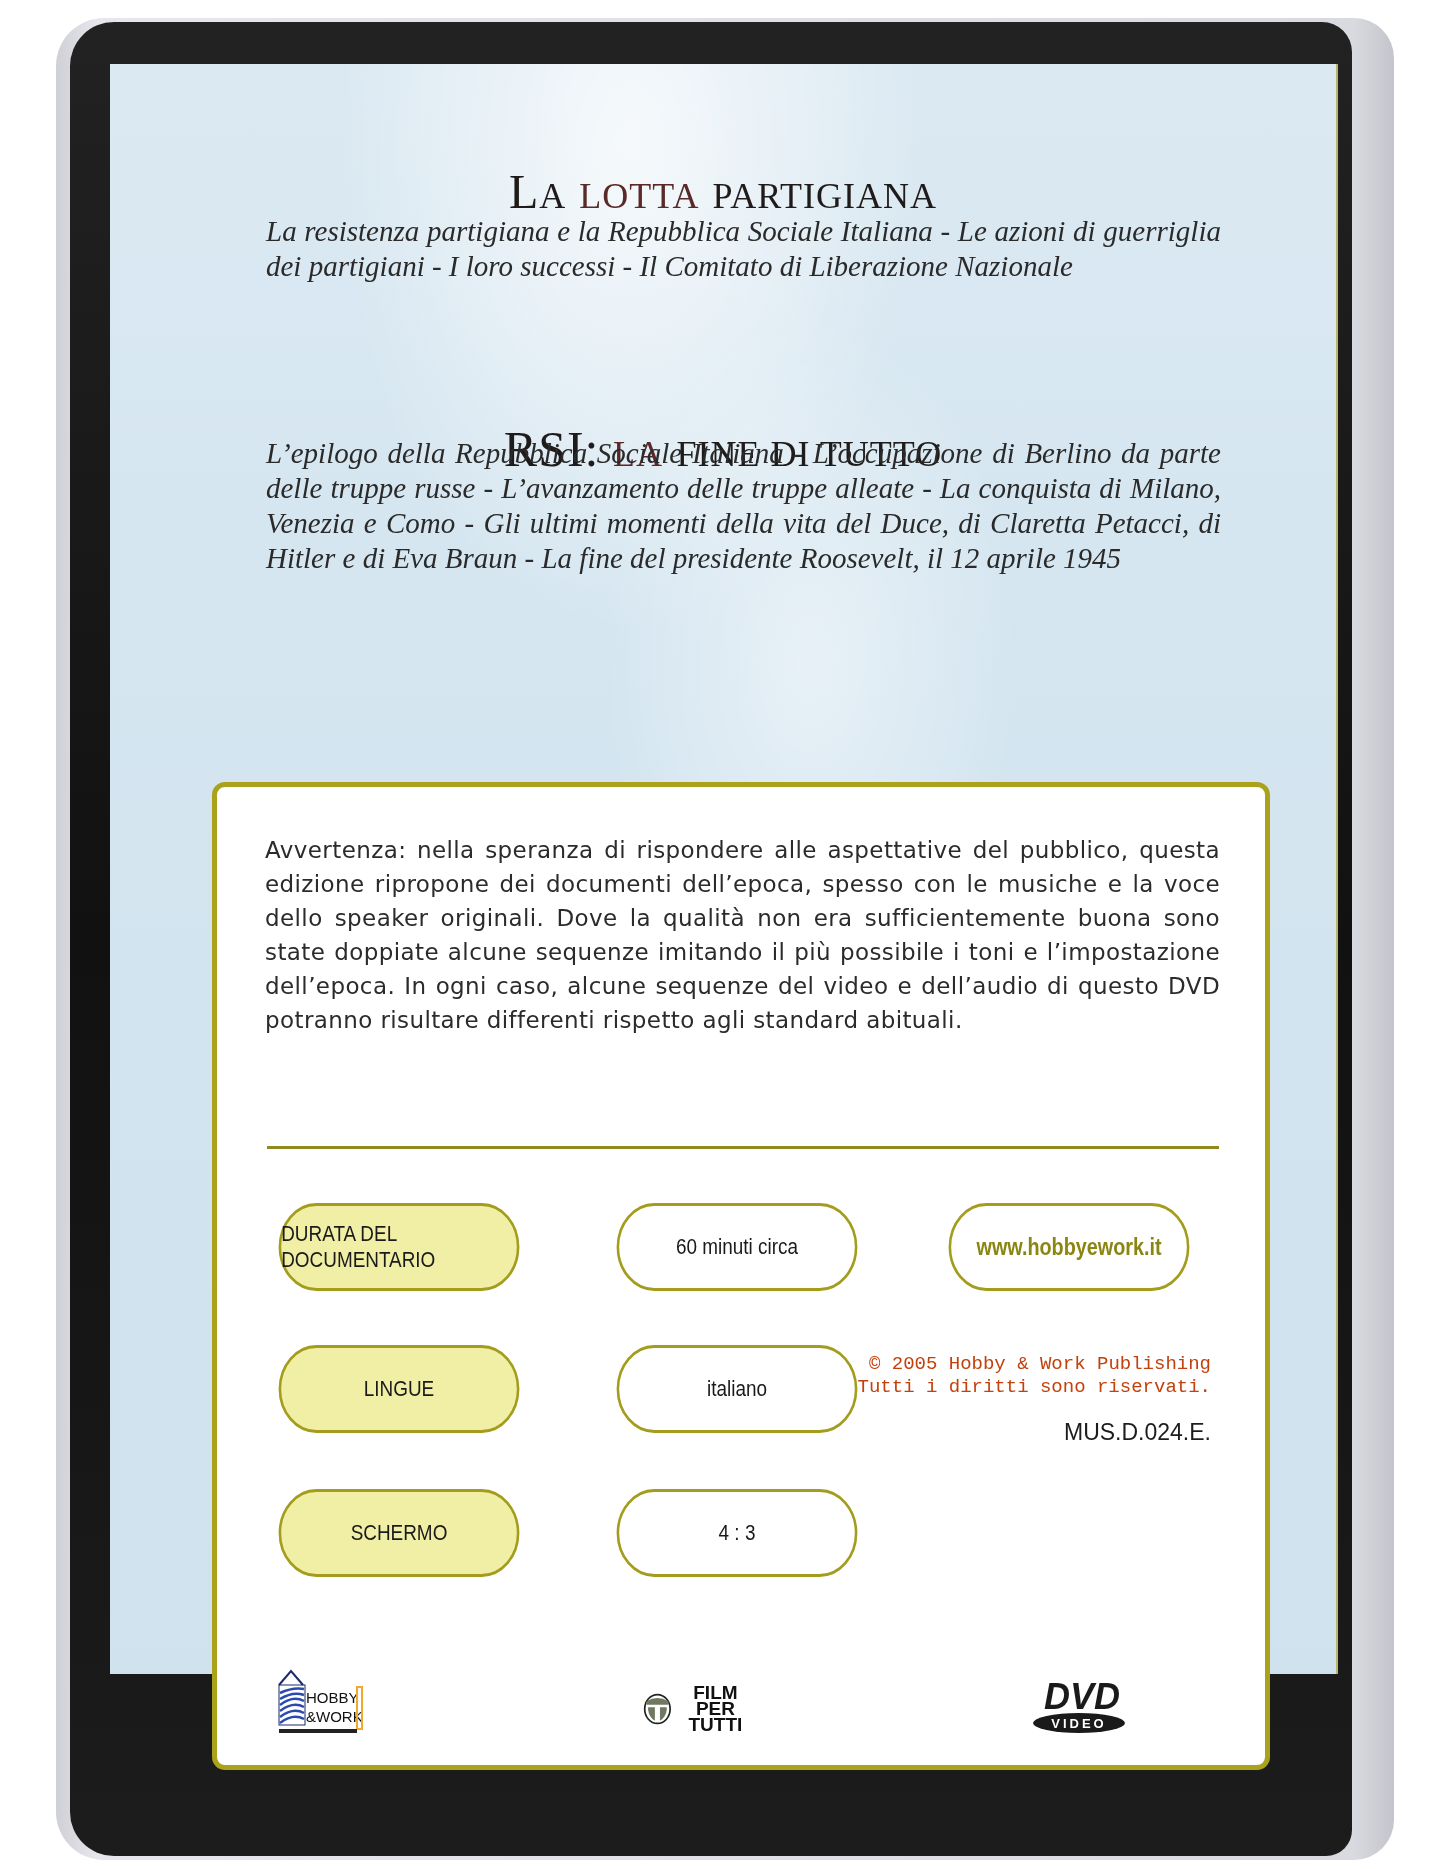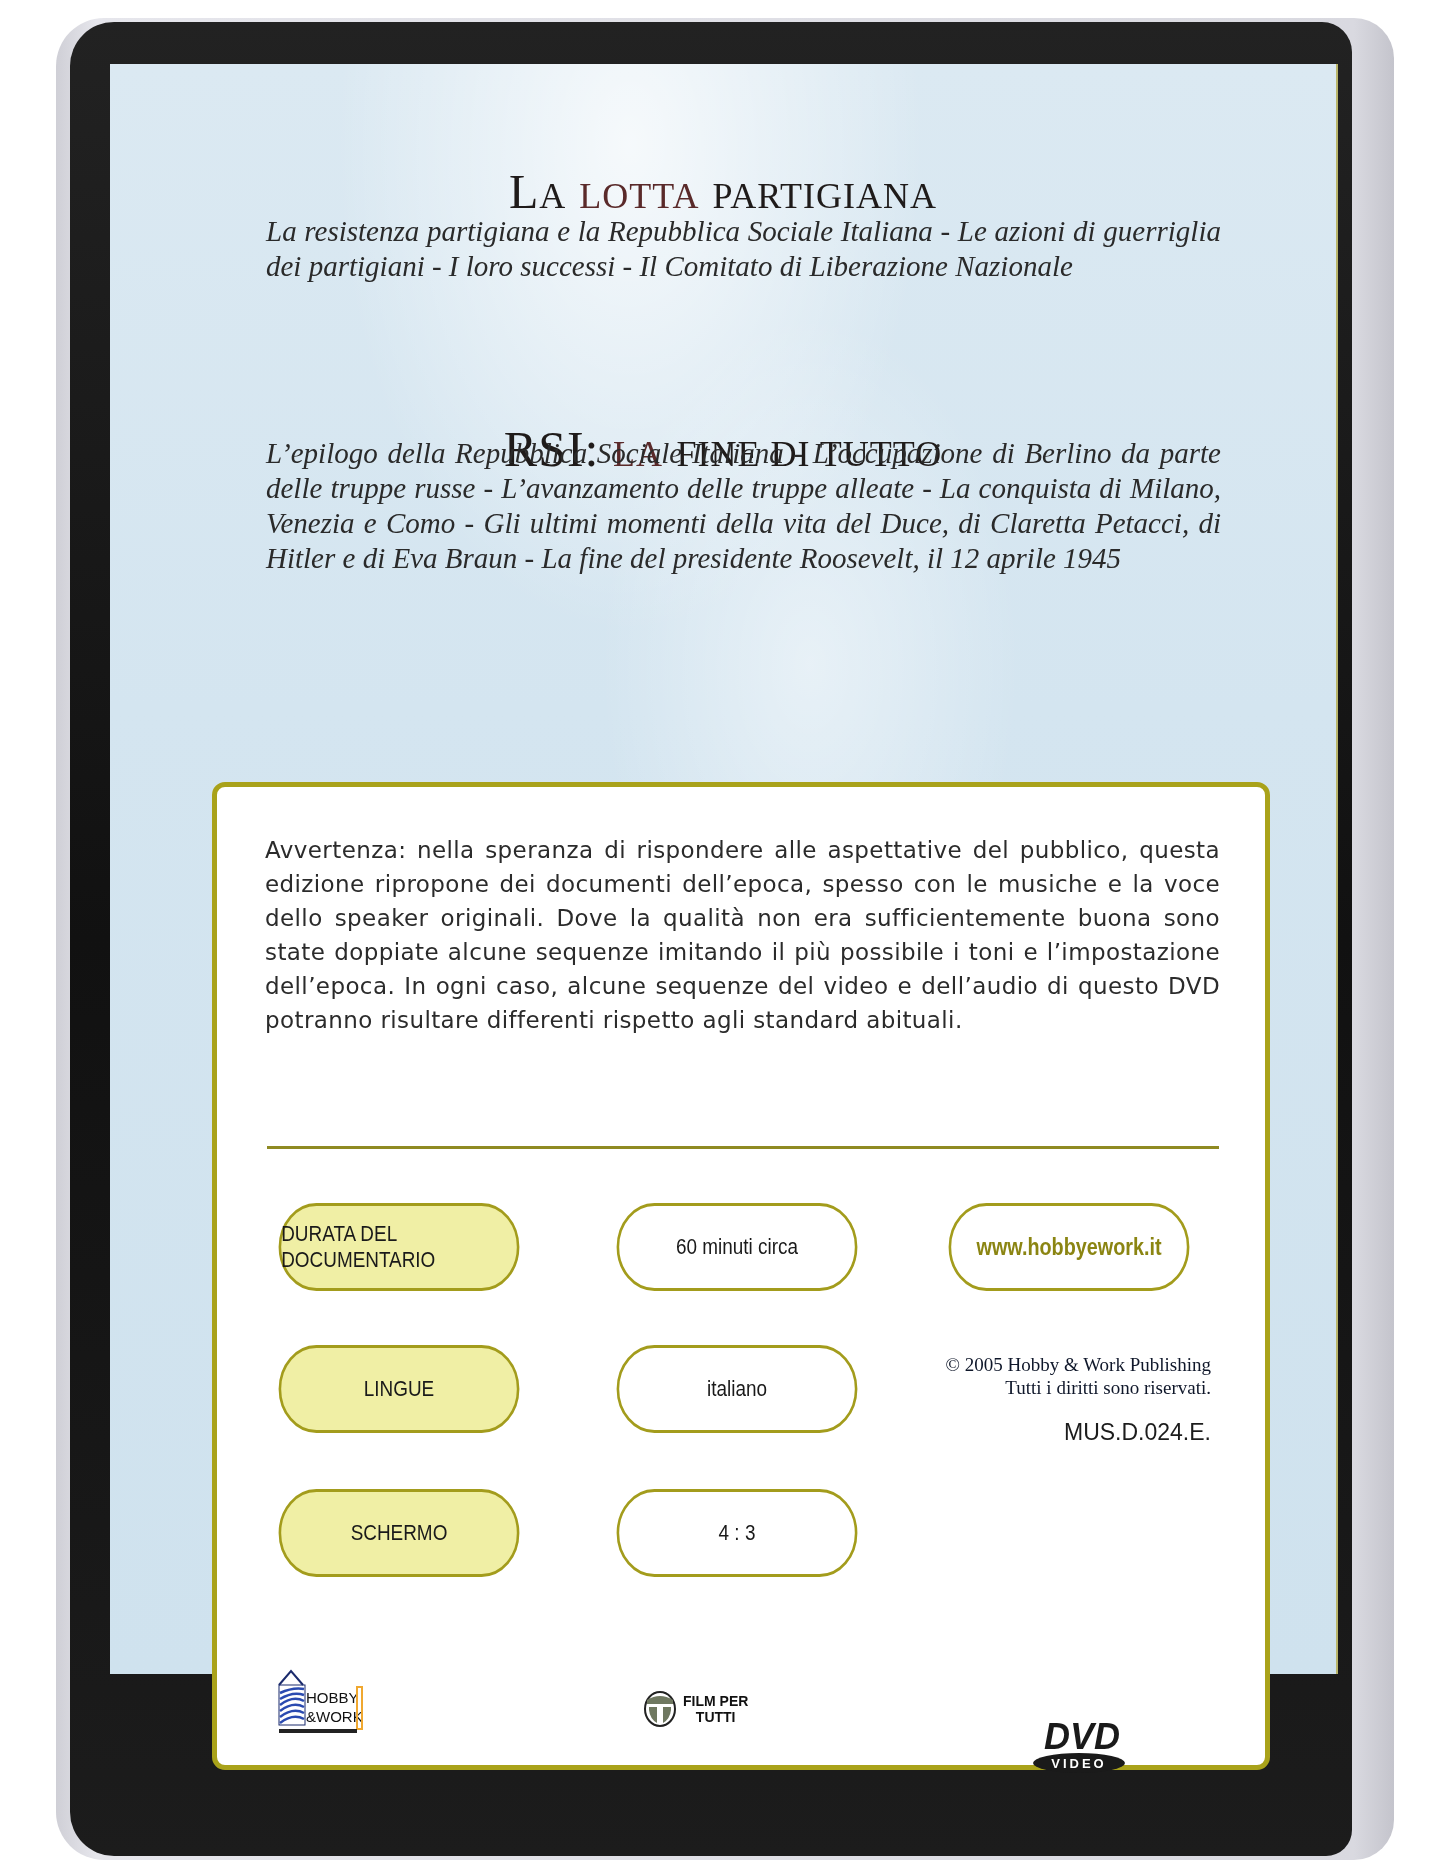--- a/index.html
+++ b/index.html
@@ -69,31 +69,31 @@
   .pill.link { color:#8b8512; font-weight:bold; font-size:23px; }
   .col1 { left:42px; }
   .col2 { left:380px; }
   .col3 { left:712px; }
   .row1 { top:416px; }
   .row2 { top:558px; }
   .row3 { top:702px; }
 
   .copyright {
     position:absolute; right:54px; top:566px; text-align:right;
-    font-family:Liberation Serif, serif; font-size:19px; line-height:23px; color:#0f172a;
+    font-family:Liberation Mono, monospace; font-size:19px; line-height:23px; color:#c2410c;
   }
   .code {
     position:absolute; right:54px; top:632px; text-align:right;
     font-family:"Liberation Sans", sans-serif; font-size:23px; color:#1c1c1c;
   }
   .logo { position:absolute; }
   .logo-hw { left:60px; top:880px; width:90px; height:70px; }
   .logo-fpt { left:426px; top:900px; width:110px; height:44px; display:flex; align-items:center; gap:6px; }
-  .fpt-text { font-family:"Liberation Sans", sans-serif; font-weight:bold; font-size:14px; line-height:16px; color:#111; text-align:center; }
-  .logo-dvd { left:810px; top:928px; width:110px; height:62px; }
+  .fpt-text { font-family:"Liberation Sans", sans-serif; font-weight:bold; font-size:19px; line-height:16px; color:#111; text-align:center; }
+  .logo-dvd { left:810px; top:888px; width:110px; height:62px; }
 </style>
 </head>
 <body>
 
 <div class="case-shell"></div>
 <div class="case-frame"></div>
 
 <div class="insert">
 
   <div class="title title-1">

